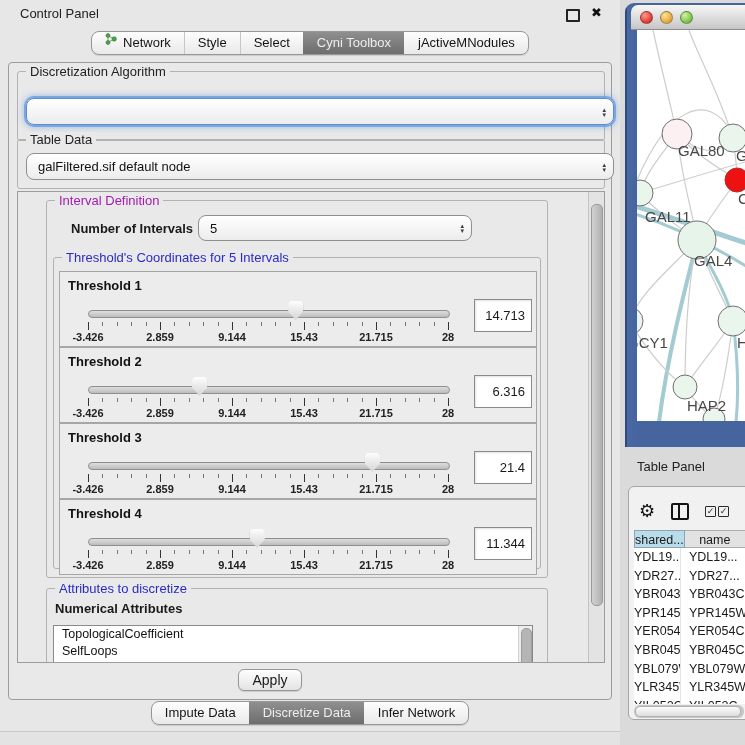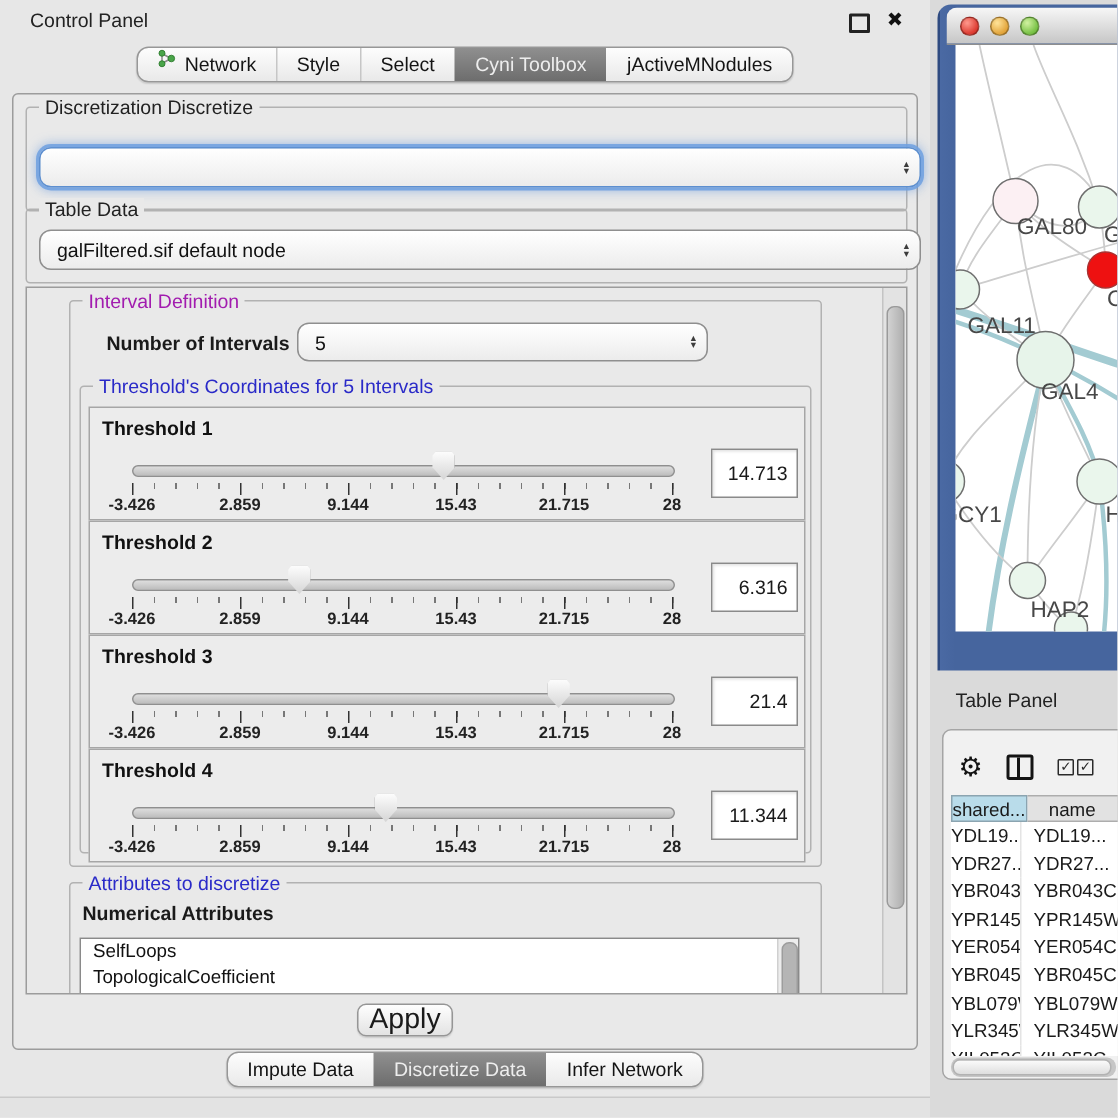--- a/index.html
+++ b/index.html
@@ -68,21 +68,21 @@
   .valbox{position:absolute;left:414px;top:27px;width:50px;height:31px;background:#fff;border:1px solid #8a8a8a;
           box-shadow:inset 1px 1px 2px rgba(0,0,0,.12);font-size:13px;line-height:31px;text-align:right;padding-right:6px;}
 
   
   #attr-list{position:absolute;left:6px;top:36px;width:478px;height:76px;background:#fff;border:1px solid #8a8a8a;overflow:hidden;}
   #attr-list .item{height:17px;line-height:17px;padding-left:8px;font-size:12.5px;color:#111;}
   #attr-list .lsb{position:absolute;right:0;top:0;bottom:0;width:13px;background:#ededed;border-left:1px solid #d0d0d0;}
   #attr-list .lsb .thumbbar{position:absolute;left:2px;top:2px;width:9px;height:46px;background:#b5b5b5;border:1px solid #9d9d9d;border-radius:5px;}
 
   #apply-btn{left:229px;top:606px;width:62px;height:20px;border:1px solid #969696;border-radius:6px;
-             background:linear-gradient(#fefefe,#e3e3e3);font-size:19px;text-align:center;line-height:20px;box-shadow:0 1px 1px rgba(0,0,0,.12);}
+             background:linear-gradient(#fefefe,#e3e3e3);font-size:14px;text-align:center;line-height:20px;box-shadow:0 1px 1px rgba(0,0,0,.12);}
 
   #bottom-divider{left:0;top:731px;width:620px;height:1px;background:#c9c9c9;}
   #bottom-strip{left:0;top:732px;width:620px;height:13px;background:#e3e3e3;}
 
   
   #right-bg{left:620px;top:0;width:125px;height:745px;background:#dadada;}
   #net-window{left:625px;top:3px;width:120px;height:444px;background:linear-gradient(90deg,#2e4a80 0,#2e4a80 2px,#4a69a3 2px,#46659e 12px,#46659e 100%);border-radius:9px 0 0 0;}
   #net-titlebar{position:absolute;left:6px;top:2px;right:0;height:24px;background:linear-gradient(#f7f7f7,#c6c6c6);
                 border-radius:7px 0 0 0;border-bottom:1px solid #8e8e8e;display:flex;align-items:center;padding-left:9px;gap:7px;}
   .light{width:13px;height:13px;border-radius:50%;border:1px solid rgba(0,0,0,.3);box-sizing:border-box;}
@@ -147,21 +147,21 @@
         </div>
       <div class="tab">
           <span>jActiveMNodules</span>
         </div>
     </div>
   </div>
 
   <div id="outer-box" class="abs">
 
     <div class="group" style="left:8px;top:8px;width:586px;height:68px;">
-      <span class="gtitle dark">Discretization Discretize</span>
+      <span class="gtitle dark">Discretization Algorithm</span>
       <div class="combo focus" style="left:8px;top:26px;width:564px;height:25px;">
         <span class="spin">
           <span>▴</span>
             <span>▾</span>
         </span>
       </div>
     </div>
 
     <div class="group" style="left:8px;top:76px;width:586px;height:48px;">
       <span class="gtitle dark">Table Data</span>
@@ -276,22 +276,22 @@
     <div class="valbox">11.344</div>
   </div>
             </div>
         </div>
       </div>
 
       <div class="group" style="left:28px;top:380px;width:500px;height:120px;margin-top:16px;">
         <span class="gtitle blue">Attributes to discretize</span>
         <div class="abs" style="left:8px;top:12px;font-weight:bold;font-size:13px;">Numerical Attributes</div>
         <div id="attr-list">
+          <div class="item">TopologicalCoefficient</div>
           <div class="item">SelfLoops</div>
-          <div class="item">TopologicalCoefficient</div>
           <div class="item">BetweennessCentrality</div>
           <div class="lsb">
               <div class="thumbbar"></div>
             </div>
         </div>
       </div>
 
       <div class="vsb">
           <div class="thumbbar"></div>
         </div>

